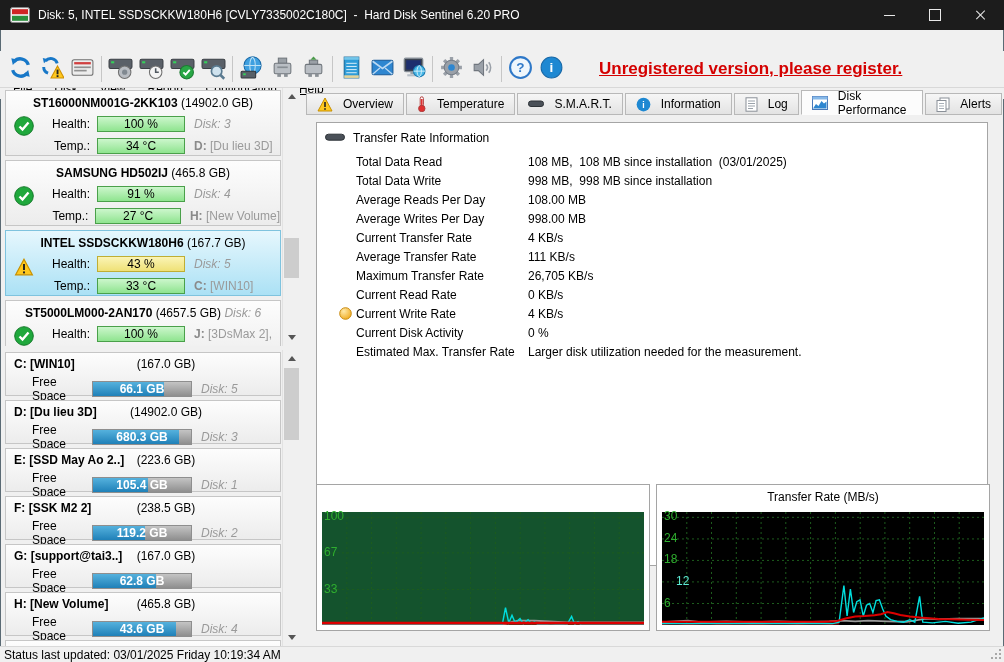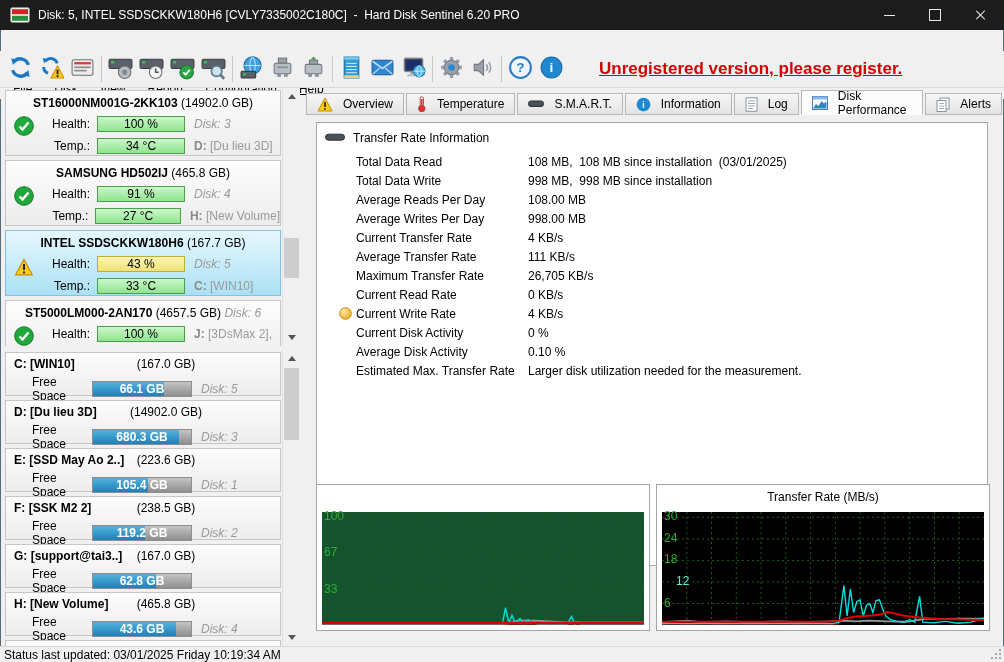--- a/index.html
+++ b/index.html
@@ -580,24 +580,20 @@
                 </svg>
               </span>
               <span class="lbl">Current Write Rate</span>
               <span class="val">4 KB/s</span>
             </div>
             <div class="irow">
               <span class="lbl">Current Disk Activity</span>
               <span class="val">0 %</span>
             </div>
             <div class="irow">
-              <span class="lbl">Average Disk Activity</span>
-              <span class="val">0.10 %</span>
-            </div>
-            <div class="irow">
               <span class="lbl">Estimated Max. Transfer Rate</span>
               <span class="val">Larger disk utilization needed for the measurement.</span>
             </div>
           </div>
       </div>
 
       <div class="chart-panel" id="chartA" style="left:14px">
           <div class="plot" style="background: #14532d;">
             <svg viewBox="0 0 322 112" preserveAspectRatio="none">
               <line x1="24.8" y1="0" x2="24.8" y2="112" stroke="#1d5c1d" stroke-dasharray="2 3" vector-effect="non-scaling-stroke"></line>

